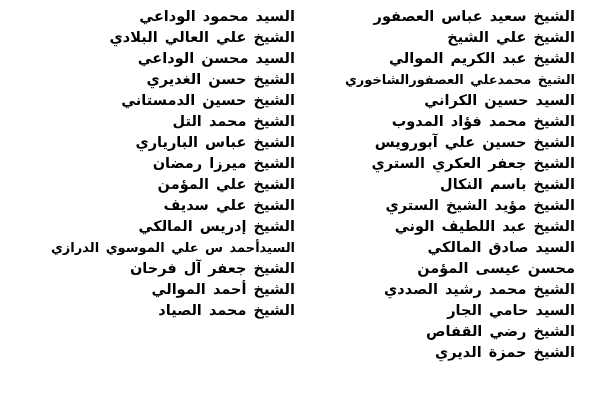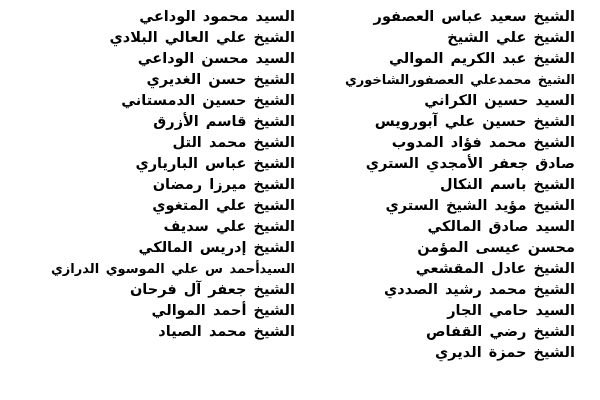--- a/index.html
+++ b/index.html
@@ -47,44 +47,43 @@
 </head>
 <body>
 
 <div class="page">
   <div class="col col-right">
       <div class="row">الشيخ سعيد عباس العصفور</div>
       <div class="row">الشيخ علي الشيخ</div>
       <div class="row">الشيخ عبد الكريم الموالي</div>
       <div class="row small">الشيخ محمدعلي العصفورالشاخوري</div>
       <div class="row">السيد حسين الكراني</div>
+      <div class="row">الشيخ محمد فؤاد المدوب</div>
       <div class="row">الشيخ حسين علي آبورويس</div>
-      <div class="row">الشيخ محمد فؤاد المدوب</div>
-      <div class="row">صادق جعفر الأمجدي الستري</div>
+      <div class="row">الشيخ جعفر العكري الستري</div>
       <div class="row">الشيخ باسم النكال</div>
       <div class="row">الشيخ مؤيد الشيخ الستري</div>
+      <div class="row">الشيخ عبد اللطيف الوني</div>
       <div class="row">السيد صادق المالكي</div>
       <div class="row">محسن عيسى المؤمن</div>
-      <div class="row">الشيخ عادل المقشعي</div>
       <div class="row">الشيخ محمد رشيد الصددي</div>
       <div class="row">السيد حامي الجار</div>
       <div class="row">الشيخ رضي القفاص</div>
       <div class="row">الشيخ حمزة الديري</div>
     </div>
   <div class="col col-left">
       <div class="row">السيد محمود الوداعي</div>
       <div class="row">الشيخ علي العالي البلادي</div>
       <div class="row">السيد محسن الوداعي</div>
       <div class="row">الشيخ حسن الغديري</div>
       <div class="row">الشيخ حسين الدمستاني</div>
-      <div class="row">الشيخ قاسم الأزرق</div>
       <div class="row">الشيخ محمد التل</div>
       <div class="row">الشيخ عباس البارياري</div>
       <div class="row">الشيخ ميرزا رمضان</div>
-      <div class="row">الشيخ علي المتغوي</div>
+      <div class="row">الشيخ علي المؤمن</div>
       <div class="row">الشيخ علي سديف</div>
       <div class="row">الشيخ إدريس المالكي</div>
       <div class="row small">السيدأحمد س علي الموسوي الدرازي</div>
       <div class="row">الشيخ جعفر آل فرحان</div>
       <div class="row">الشيخ أحمد الموالي</div>
       <div class="row">الشيخ محمد الصياد</div>
     </div>
 </div>
 
 </body></html>

